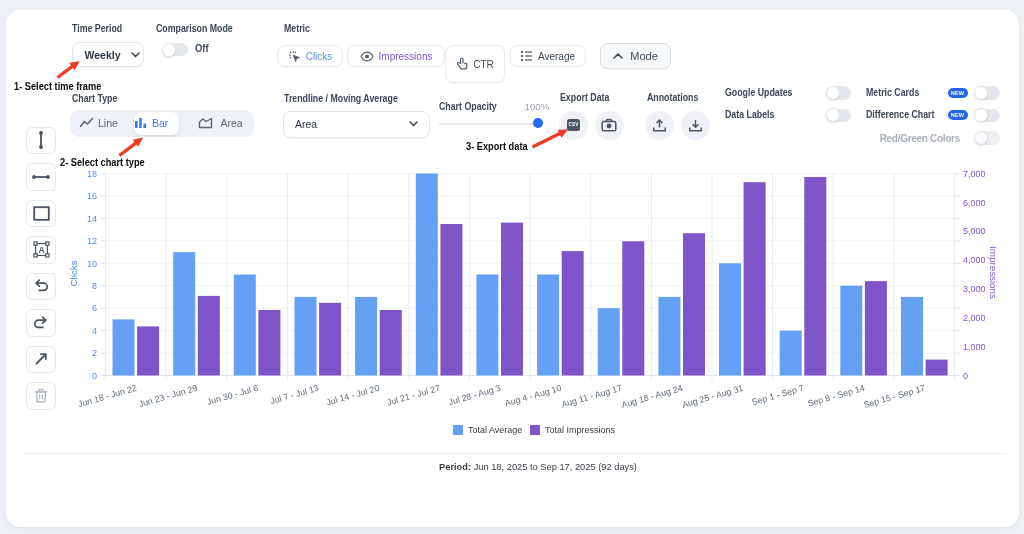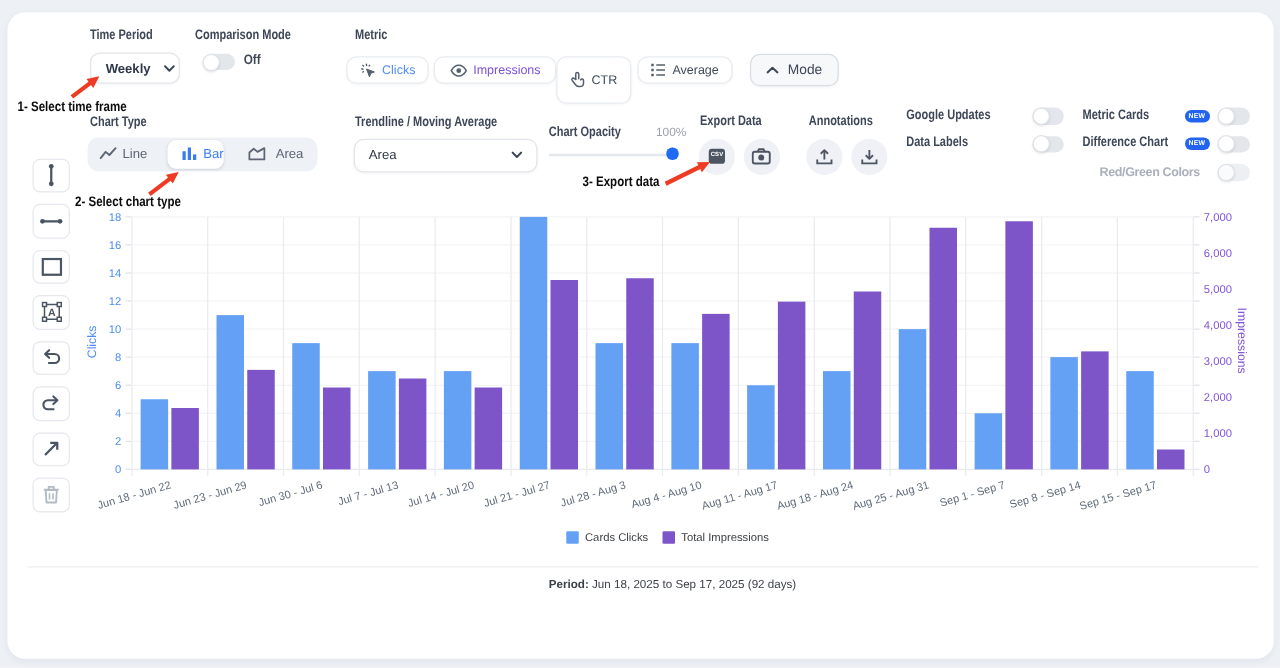--- a/index.html
+++ b/index.html
@@ -84,21 +84,21 @@
 <div class="lbl" style="left:560px;top:90.6px">Export Data</div>
 <div class="lbl" style="left:646.5px;top:90.6px">Annotations</div>
 
 <div style="position:absolute;left:70.3px;top:109.7px;width:184px;height:27px;background:#eef1f6;border-radius:9px"></div>
 <div style="position:absolute;left:79px;top:116.5px;display:flex;align-items:center;gap:4px;font-size:10.5px;color:#5b6573">
     <svg width="15" height="11" viewBox="0 0 15 11" xmlns="http://www.w3.org/2000/svg" fill="none">
       <path d="M1.5 9.5 L5.5 4.5 L8.5 7 L13.5 1.5" stroke="#5b6573" stroke-width="1.5" stroke-linecap="round" stroke-linejoin="round"></path>
     </svg>
     <span>Line</span>
   </div>
-<div style="position:absolute;left:134px;top:112px;width:45px;height:22.5px;background:#fff;border-radius:7px;box-shadow:0 1px 2.5px rgba(16,24,40,.13);display:flex;align-items:center;justify-content:flex-end;gap:5px;font-size:10.5px">
+<div style="position:absolute;left:134px;top:112px;width:45px;height:22.5px;background:#fff;border-radius:7px;box-shadow:0 1px 2.5px rgba(16,24,40,.13);display:flex;align-items:center;justify-content:flex-start;gap:5px;font-size:10.5px">
     <svg width="13" height="12" viewBox="0 0 13 12" fill="#3b7cf4" xmlns="http://www.w3.org/2000/svg">
       <rect x="1" y="4" width="2.6" height="7"></rect>
       <rect x="5.2" y="1" width="2.6" height="10"></rect>
       <rect x="9.4" y="6.5" width="2.6" height="4.5"></rect>
     </svg>
     <span style="color:#3b7cf4">Bar</span>
   </div>
 <div style="position:absolute;left:197.5px;top:116.5px;display:flex;align-items:center;gap:8px;font-size:10.5px;color:#5b6573">
     <svg width="15" height="12" viewBox="0 0 15 12" xmlns="http://www.w3.org/2000/svg" fill="none">
       <path d="M1.5 10.5 V5 L5 2 L8 4.5 L13.5 1.5 V10.5 Z" stroke="#5b6573" stroke-width="1.4" stroke-linejoin="round"></path>
@@ -219,21 +219,21 @@
     <svg width="16" height="17" viewBox="0 0 16 17" xmlns="http://www.w3.org/2000/svg" fill="none">
       <path d="M3.5 5 H12.5 L11.8 15 H4.2 Z" stroke="#b3bac4" stroke-width="1.5" stroke-linejoin="round"></path>
       <line x1="2" y1="4.7" x2="14" y2="4.7" stroke="#b3bac4" stroke-width="1.5"></line>
       <path d="M6 4.5 V2.5 H10 V4.5" stroke="#b3bac4" stroke-width="1.5"></path>
       <line x1="6.6" y1="7.5" x2="6.6" y2="12.5" stroke="#b3bac4" stroke-width="1.3"></line>
       <line x1="9.4" y1="7.5" x2="9.4" y2="12.5" stroke="#b3bac4" stroke-width="1.3"></line>
     </svg>
   </div>
 
 <div style="position:absolute;left:453px;top:424.8px;width:10px;height:10px;background:#64a1f4;border-radius:1px"></div>
-<div style="position:absolute;left:468px;top:425.3px;font-size:9px;color:#3c4043">Cards Clicks</div>
+<div style="position:absolute;left:468px;top:425.3px;font-size:9px;color:#3c4043">Total Average</div>
 <div style="position:absolute;left:530px;top:424.8px;width:10px;height:10px;background:#7d55c8;border-radius:1px"></div>
 <div style="position:absolute;left:545px;top:425.3px;font-size:9px;color:#3c4043">Total Impressions</div>
 
 <div style="position:absolute;left:22px;top:452.5px;width:985px;height:1px;background:#eceef1"></div>
 <div style="position:absolute;left:0;top:461.8px;width:1076px;text-align:center;font-size:9.3px;color:#3a3f46"><b>Period:</b> Jun 18, 2025 to Sep 17, 2025 (92 days)</div>
 
 <svg id="chartsvg" width="1024" height="534" viewBox="0 0 1024 534" style="position:absolute;left:0;top:0;z-index:5;pointer-events:none" xmlns="http://www.w3.org/2000/svg">
 <line x1="105.5" y1="375.5" x2="954.6" y2="375.5" stroke="#e7e9ee" stroke-width="1"></line>
 <line x1="100.5" y1="375.5" x2="105.5" y2="375.5" stroke="#dfe2e8" stroke-width="1"></line>
 <line x1="954.6" y1="375.5" x2="959.6" y2="375.5" stroke="#dfe2e8" stroke-width="1"></line>

